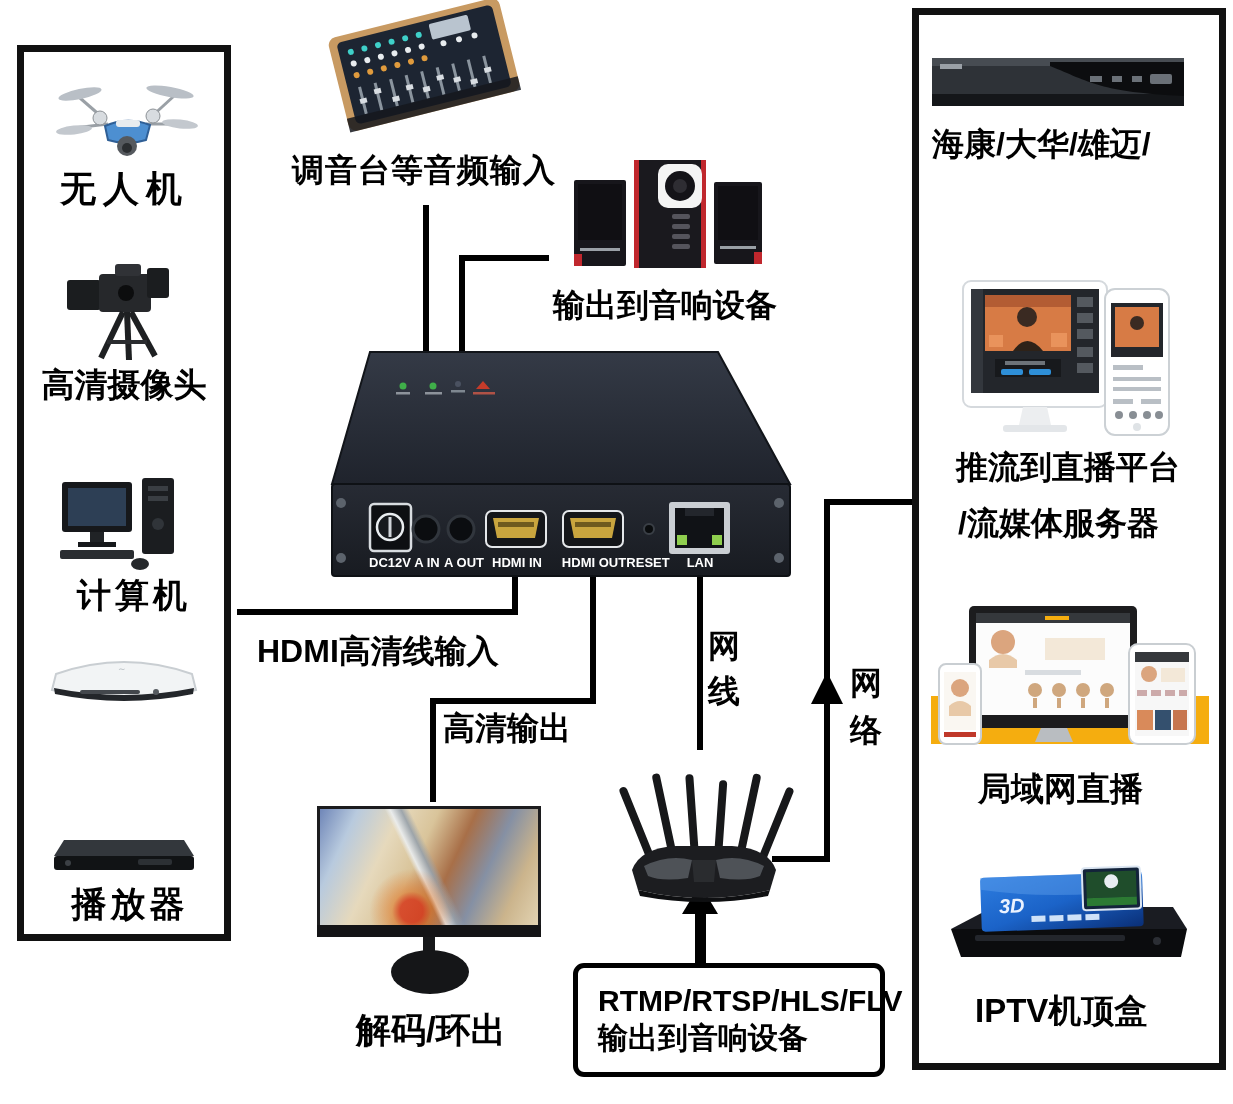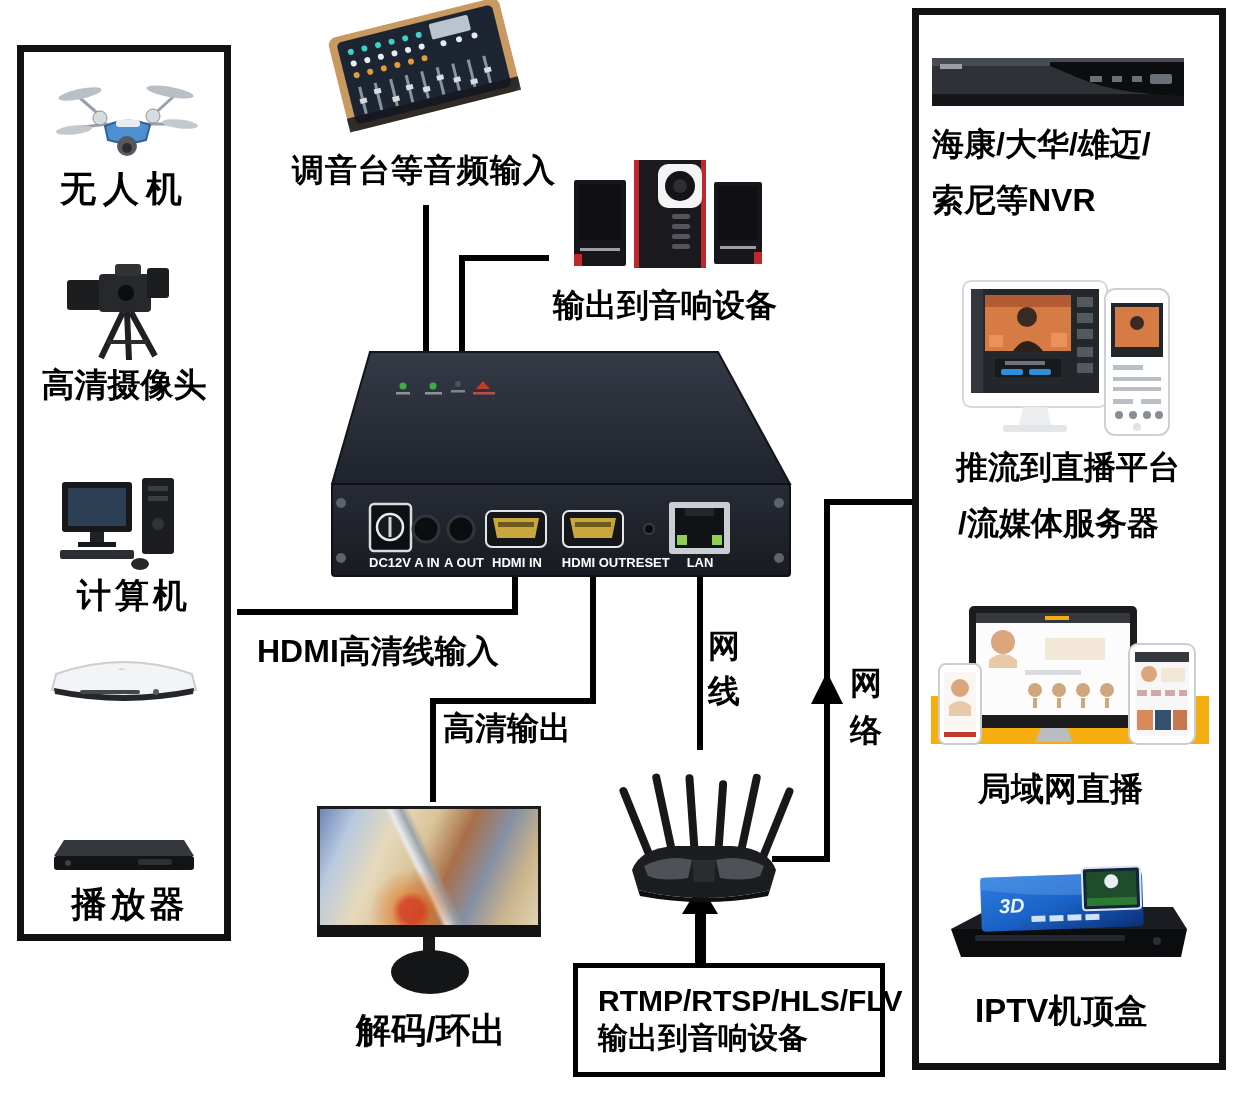--- a/index.html
+++ b/index.html
@@ -299,42 +299,41 @@
       <rect x="-3.5" y="-82" width="8" height="84" rx="4" transform="translate(122,106) rotate(12)"></rect>
       <rect x="-3.5" y="-76" width="8" height="78" rx="4" transform="translate(144,110) rotate(22)"></rect>
     </g>
     <path d="M14,122 Q22,100 58,98 L114,98 Q150,100 158,122 L152,142 Q86,158 20,142 Z" fill="#1c1d20"></path>
     <path d="M26,118 Q50,106 74,112 L70,130 Q44,134 30,128 Z" fill="#4e5257"></path>
     <path d="M146,118 Q122,106 98,112 L102,130 Q128,134 142,128 Z" fill="#4e5257"></path>
     <path d="M74,112 L98,112 L96,134 L76,134 Z" fill="#2a2c2f"></path>
     <path d="M20,142 Q86,158 152,142 L150,148 Q86,160 22,148 Z" fill="#0e0f11"></path>
   </svg>
 
-  <div class="stream-box" style="left:573px;top:963px;width:312px;height:114px;">
+  <div class="stream-box" style="left:573px;top:963px;width:312px;height:114px;border-radius:11px;">
     <div class="t1">RTMP/RTSP/HLS/FLV</div>
     <div class="t2">输出到音响设备</div>
   </div>
 
   <div class="panel" style="left:912px;top:8px;width:314px;height:1062px;"></div>
 
   <svg style="left:930px;top:52px;" width="256" height="60" viewBox="0 0 256 60">
     <rect x="2" y="6" width="252" height="48" rx="3" fill="#2e3237"></rect>
     <rect x="2" y="6" width="252" height="8" fill="#474c52"></rect>
     <rect x="2" y="42" width="252" height="12" fill="#141619"></rect>
     <path d="M120,14 C160,30 170,40 254,44 L254,10 L120,10 Z" fill="#0c0d0f"></path>
     <g fill="#6a7077">
       <rect x="160" y="24" width="12" height="6"></rect>
         <rect x="182" y="24" width="10" height="6"></rect>
         <rect x="202" y="24" width="10" height="6"></rect>
         <rect x="220" y="22" width="22" height="10" rx="2"></rect>
     </g>
     <rect x="10" y="12" width="22" height="5" fill="#9aa0a6"></rect>
   </svg>
   <div class="lbl" style="left:932px;top:126px;font-size:32px;">海康/大华/雄迈/</div>
-  <div class="lbl" style="left:932px;top:182px;font-size:32px;">索尼等NVR</div>
 
   <svg style="left:955px;top:275px;" width="220" height="165" viewBox="0 0 220 165">
     <rect x="8" y="6" width="144" height="126" rx="8" fill="#ffffff" stroke="#d5d9dd" stroke-width="2"></rect>
     <rect x="16" y="14" width="128" height="104" fill="#23262b"></rect>
     <rect x="16" y="14" width="12" height="104" fill="#33373d"></rect>
     <rect x="30" y="20" width="86" height="56" fill="#d77b45"></rect>
     <rect x="30" y="20" width="86" height="12" fill="#b35c33"></rect>
     <circle cx="72" cy="42" r="10" fill="#3a2a22"></circle>
     <path d="M58,76 Q72,56 88,76 Z" fill="#2e2218"></path>
     <g fill="#e9935c">

